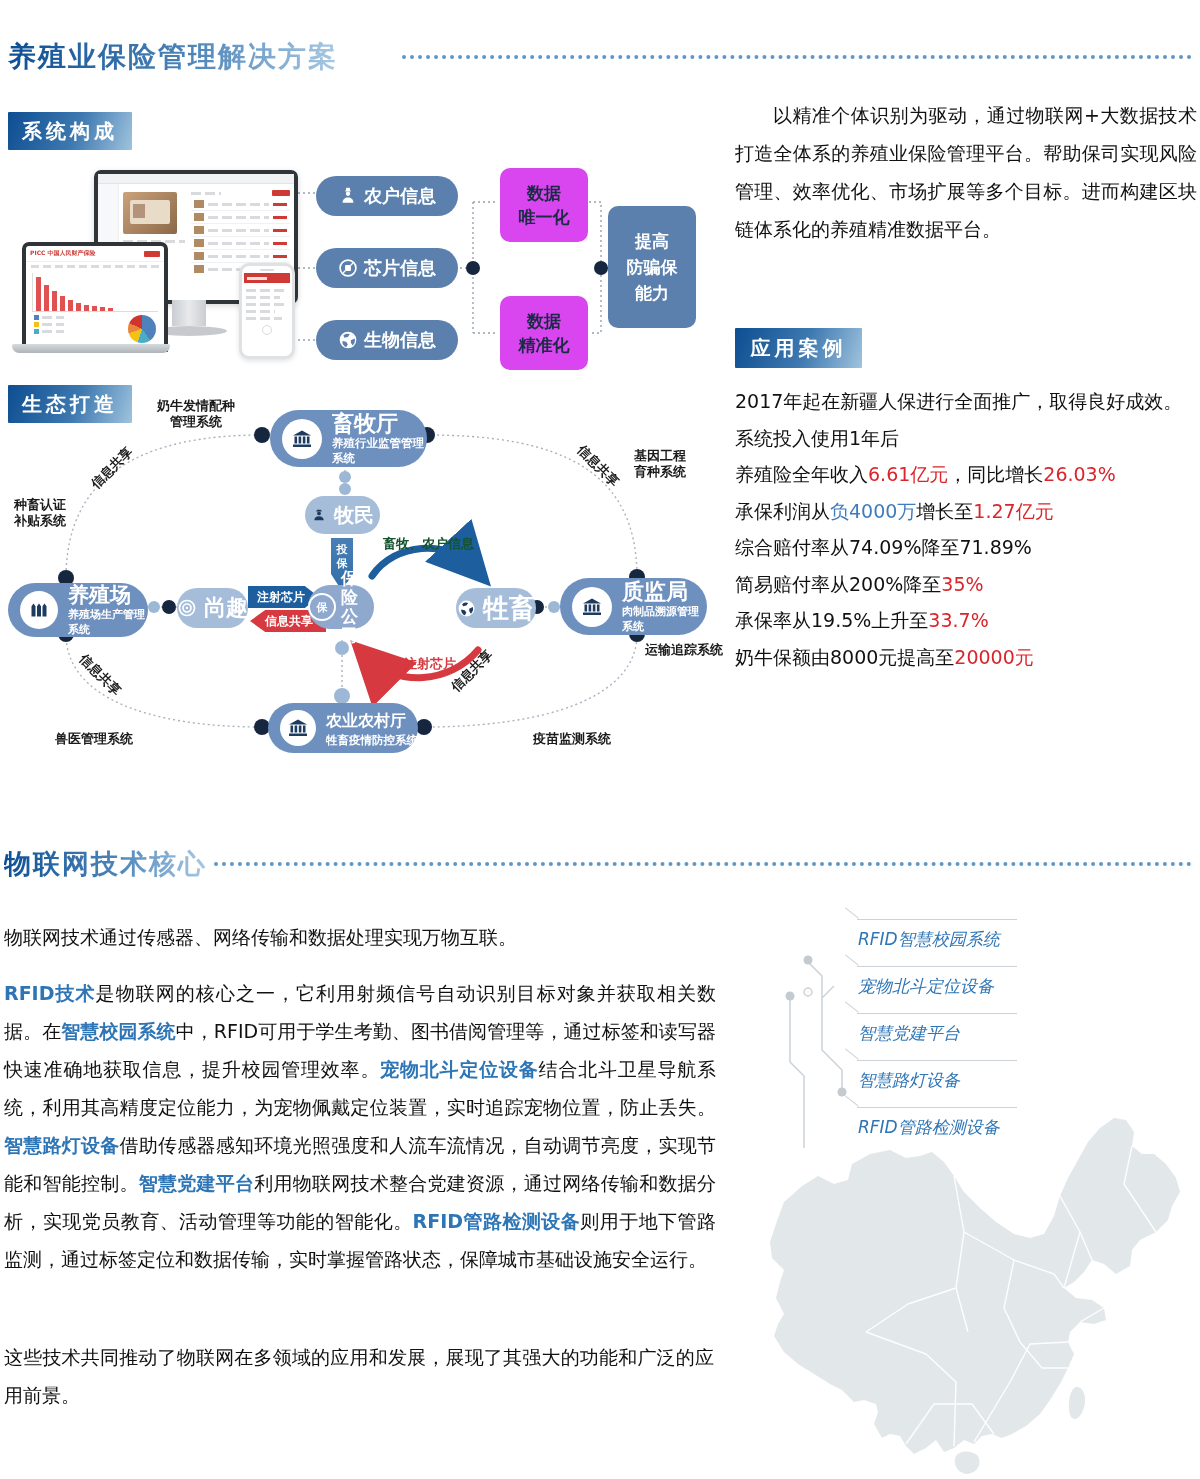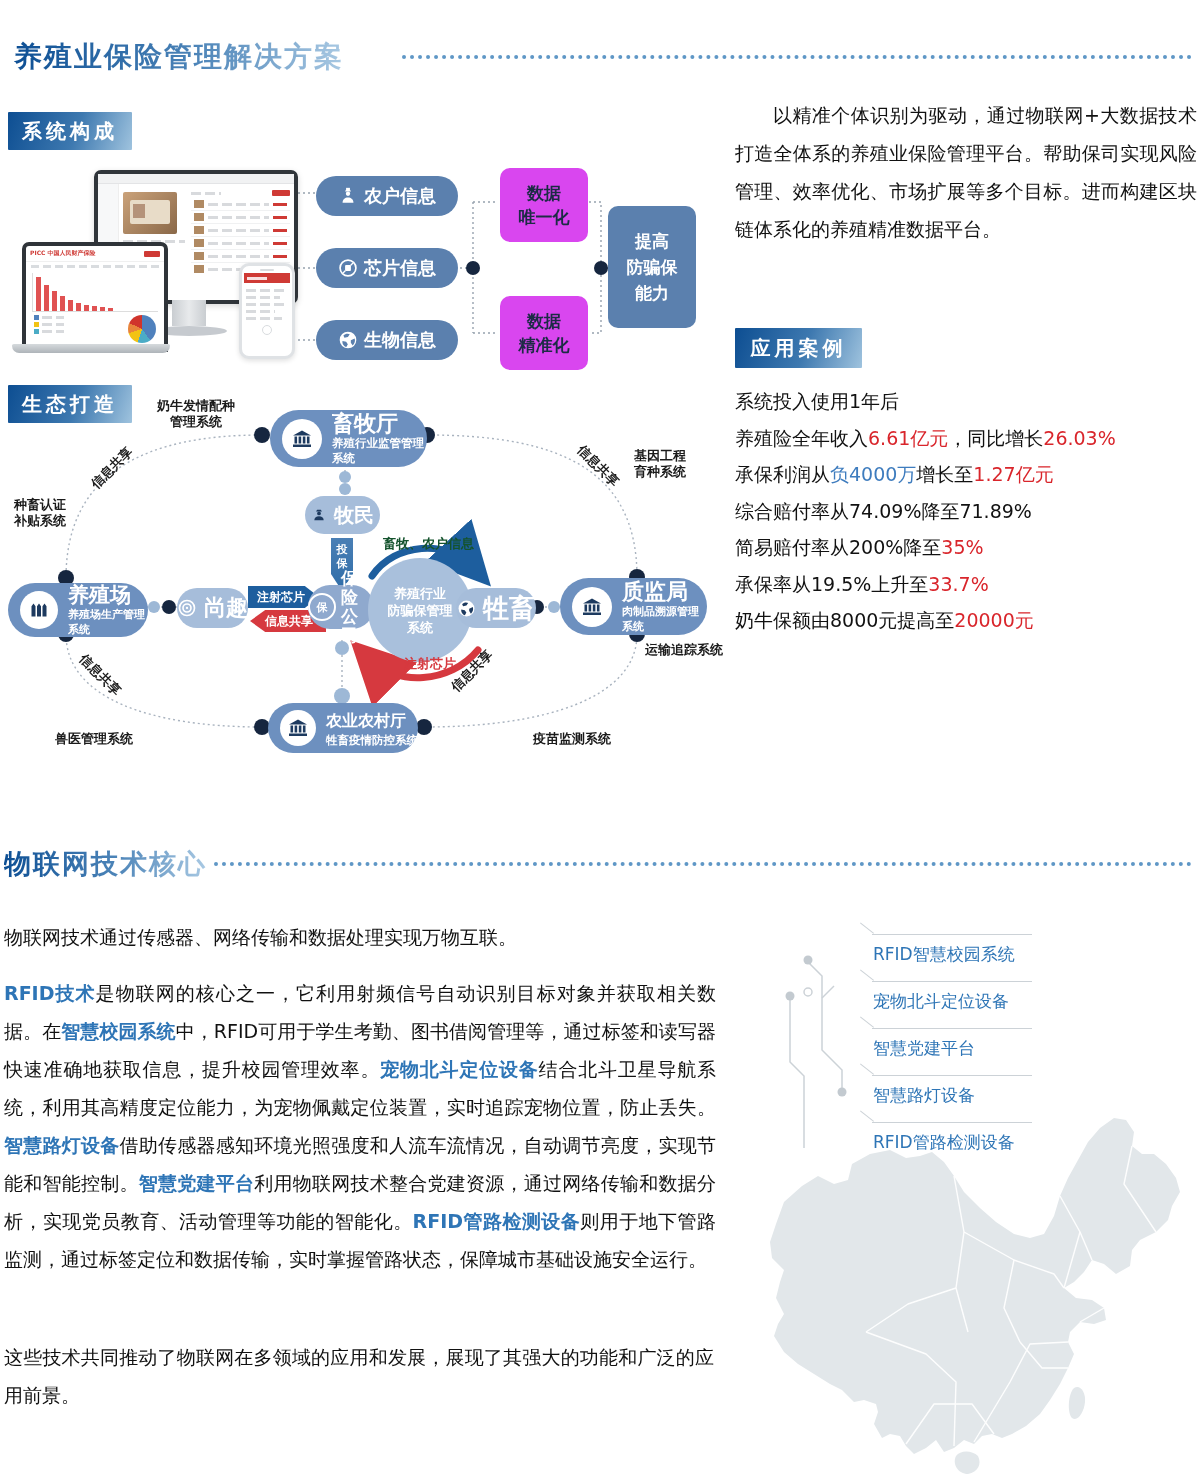--- a/index.html
+++ b/index.html
@@ -64,21 +64,21 @@
   .row-thumb{width:10px;height:8px;background:#b08a63;flex:0 0 auto;}
   .mock-row{display:flex;align-items:center;gap:4px;height:12px;border-bottom:1px solid #f0f1f2;padding:0 3px;}
   .mock-line{flex:1;height:3px;background:repeating-linear-gradient(90deg,#d8dadd 0 10px,transparent 10px 14px);}
   .mock-red{width:14px;height:3px;background:#cf3a35;flex:0 0 auto;}
   .picc{color:#cf3a35;font-weight:700;font-size:6px;white-space:nowrap;}
   .bars{display:flex;align-items:flex-end;gap:3px;height:38px;}
   .bar{width:5px;background:#e05252;}
   .pie{border-radius:50%;background:conic-gradient(#4f81bd 0 40%,#4bacc6 40% 55%,#f2c314 55% 70%,#e8843c 70% 82%,#d0342c 82% 100%);}
   
   .iot-p{font-size:19px;line-height:38px;text-align:justify;color:#111;}
-  .iot-list{list-style:none;margin:16px;padding:0;}
+  .iot-list{list-style:none;margin:1px;padding:0;font-style:italic;}
   .iot-list li{position:relative;height:38px;padding:9px 0 0 17px;font-size:17px;color:#2e75b6;font-weight:400;}
   .iot-list li::before{content:'';position:absolute;left:16px;right:0;top:0;border-top:1px solid #ccd2d7;}
   .iot-list li::after{content:'';position:absolute;left:1px;top:-1px;width:17px;border-top:1px solid #ccd2d7;
                       transform:rotate(38deg);transform-origin:right top;}
 </style>
 </head>
 <body>
 
 <div class="page">
 
@@ -136,21 +136,21 @@
         <circle cx="345" cy="489" r="6"></circle>
       <circle cx="340" cy="488" r="0"></circle>
       <circle cx="342" cy="648" r="7"></circle>
         <circle cx="342" cy="696" r="8"></circle>
     </g>
 
     <path d="M372,576 C395,542 448,540 472,566" stroke="#1d5e9e" stroke-width="7" fill="none" stroke-linecap="round" marker-end="url(#ah-blue)"></path>
     <path d="M478,650 C450,684 396,686 370,660" stroke="#d6393f" stroke-width="7" fill="none" stroke-linecap="round" marker-end="url(#ah-red)"></path>
   </svg>
 
-  <div class="abs gtitle" style="left:14px;top:38px;font-size:28px;">养殖业保险管理解决方案</div>
+  <div class="abs gtitle" style="left:8px;top:38px;font-size:28px;">养殖业保险管理解决方案</div>
   <div class="abs dotline" style="left:402px;top:55px;width:790px;"></div>
   <div class="abs badge" style="left:8px;top:112px;width:124px;height:38px;">系统构成</div>
 
   <div class="abs monitor" style="left:94px;top:170px;width:196px;height:126px;">
     <div class="m-top"></div>
     <div style="display:flex;height:112px;">
       <div style="width:20px;background:#f7f8f9;border-right:1px solid #eee;"></div>
       <div style="width:62px;padding:8px 4px;">
         <div style="width:54px;height:42px;background:linear-gradient(135deg,#caa27a,#8a6848);border-radius:2px;position:relative;">
           <div style="position:absolute;left:7px;top:8px;width:40px;height:24px;background:#e8dcc8;border-radius:2px;"></div>
@@ -284,20 +284,21 @@
 唯一化</div>
   <div class="abs gbox" style="left: 500px; top: 296px; width: 88px; height: 74px; white-space: pre-line;">数据
 精准化</div>
   <div class="abs outcome" style="left: 608px; top: 206px; width: 88px; height: 122px; white-space: pre-line;">提高
 防骗保
 能力</div>
 
   <div class="abs intro" style="left:735px;top:96px;width:462px;">以精准个体识别为驱动，通过物联网+大数据技术打造全体系的养殖业保险管理平台。帮助保司实现风险管理、效率优化、市场扩展等多个目标。进而构建区块链体系化的养殖精准数据平台。</div>
   <div class="abs badge" style="left:735px;top:328px;width:127px;height:40px;">应用案例</div>
   <div class="abs case-text" style="left:735px;top:383px;width:462px;">
+    <div>2017年起在新疆人保进行全面推广，取得良好成效。</div>
     <div>系统投入使用1年后</div>
     <div><span>养殖险全年收入</span><span class="seg-red">6.61亿元</span><span>，同比增长</span><span class="seg-red">26.03%</span></div>
     <div><span>承保利润从</span><span class="seg-blue">负4000万</span><span>增长至</span><span class="seg-red">1.27亿元</span></div>
     <div><span>综合赔付率从74.09%降至71.89%</span></div>
     <div><span>简易赔付率从200%降至</span><span class="seg-red">35%</span></div>
     <div><span>承保率从19.5%上升至</span><span class="seg-red">33.7%</span></div>
     <div><span>奶牛保额由8000元提高至</span><span class="seg-red">20000元</span></div>
   </div>
 
   <div class="abs badge" style="left:8px;top:385px;width:124px;height:38px;">生态打造</div>
@@ -354,23 +355,20 @@
 
   <div class="abs banner blue" style="left:248px;top:586px;width:62px;height:22px;">注射芯片</div>
   <div class="abs banner red" style="left:250px;top:610px;width:61px;height:22px;">信息共享</div>
 
   <div class="abs eco-pill" style="left:308px;top:585px;width:66px;height:44px;background:#8fa9ce;justify-content:center;gap:5px;">
     <span class="bao">保</span>
     <span style="font-weight:700;font-size:17px;line-height:19px;white-space:pre-line;">保险
 公司</span>
   </div>
 
-  <div class="abs circle-node" style="left: 368px; top: 558px; width: 104px; height: 104px; white-space: pre-line;">养殖行业
-防骗保管理
-系统</div>
 
   <div class="abs eco-pill light" style="left:456px;top:588px;width:80px;height:40px;font-size:26px;">
     <svg viewBox="0 0 24 24" width="19" height="19">
         <circle cx="12" cy="12" r="10" fill="#fff"></circle>
         <path fill="#1d3a5f" d="M6.5 6.5 c2-2.2 5.5-2.6 7.6-1.4 l-2.2 3.2 -4.2 1 Z M5.4 13.2 l4.4 1 2 3 -1.8 3.2 c-3-.8-5.2-4-4.6-7.2 Z M15.4 12.4 l4.6-2.2 c1 3.2-.2 6.4-2.4 8.4 l-2.2-3.4 Z"></path>
       </svg>
     <span>牲畜</span>
   </div>
 
   <div class="abs eco-pill dark" style="left:560px;top:578px;width:147px;height:57px;">

